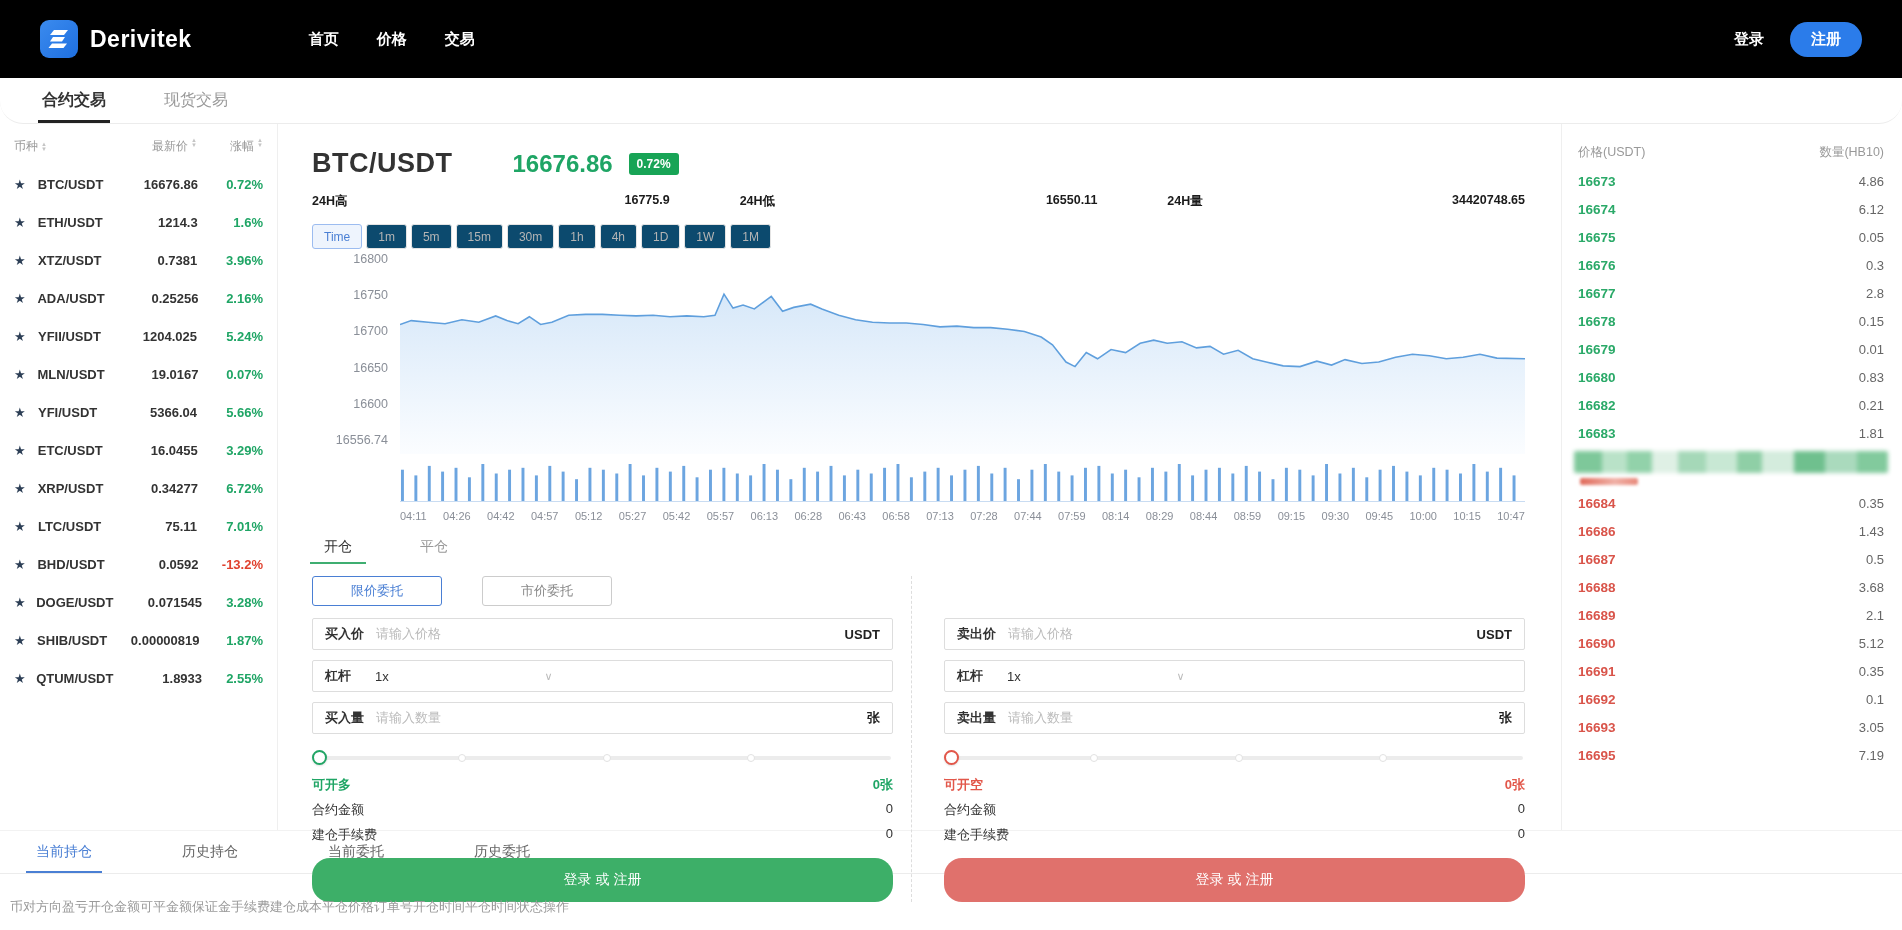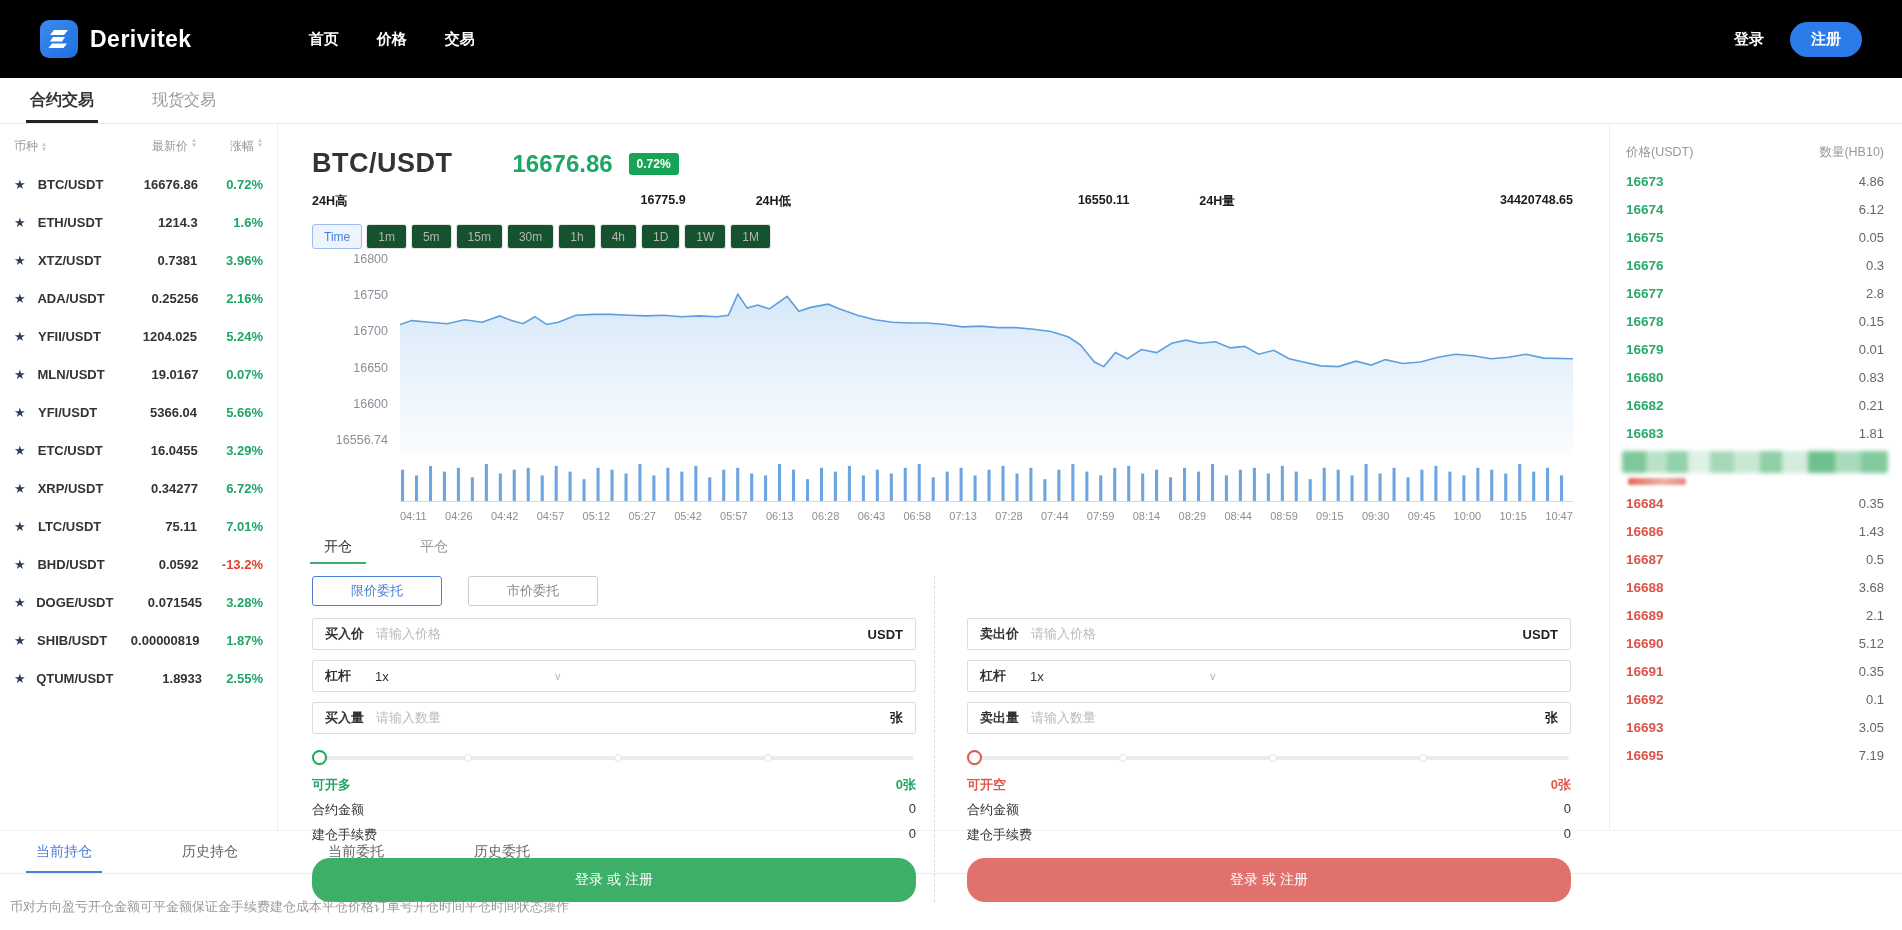--- a/index.html
+++ b/index.html
@@ -13,21 +13,21 @@
   .brand { color:#fff; font-size:23px; font-weight:bold; letter-spacing:.5px; }
   .nav-items { display:flex; margin-left:117px; gap:38px;text-align:center; }
   .nav-item { color:#fff; font-size:15px; font-weight:bold; cursor:pointer; }
   .nav-right { margin-left:auto; display:flex; align-items:center; gap:26px; }
   .login-link { color:#fff; font-size:15px; font-weight:bold; cursor:pointer; }
   .register-btn { background:#2b7cea; color:#fff; font-size:15px; font-weight:bold;
     border:none; border-radius:18px; height:35px; padding:0 21px; cursor:pointer; }
 
   
   .market-tabs { height:46px; border-bottom:1px solid #ececec; display:flex; align-items:flex-end;
-    padding-left:30px; gap:58px; background:#fff; }
+    padding-left:42px; gap:58px; background:#fff;border-radius:23px; }
   .mtab { font-size:16px; color:#999; padding-bottom:12px; position:relative; cursor:pointer; }
   .mtab.active { color:#333; font-weight:bold; }
   .mtab.active::after { content:""; position:absolute; left:-4px; right:-4px; bottom:0; height:3px; background:#222; }
 
   
   .layout { display:flex; height:706px; }
 
   
   .watchlist { width:278px; border-right:1px solid #efefef; padding-top:8px; }
   .wl-head { display:flex; align-items:center; padding:6px 14px 10px 14px; color:#999; font-size:12px; }
@@ -46,21 +46,21 @@
   .main { flex:1; padding:16px 36px 0 34px; min-width:0; }
   .title-row { display:flex; align-items:center; margin-top:8px; }
   .sym { font-size:27px; font-weight:bold; color:#333; letter-spacing:.5px; }
   .last { font-size:24px; font-weight:bold; color:#1fa565; margin-left:60px; }
   .badge { margin-left:16px; background:#18a456; color:#fff; font-size:12px; font-weight:bold;
     padding:4px 8px; border-radius:3px; }
   .stats-row { display:flex; margin-top:14px; }
   .stat { flex:1; display:flex; justify-content:space-between; font-size:12.5px; font-weight:bold; color:#1b1b1b; }
   .stat + .stat { margin-left:70px; }
   .intervals { display:flex; gap:4px; margin-top:14px; }
-  .ibtn { height:25px; padding:0 11px; font-size:12px; color:#b5b5b5; background:#14532d;
+  .ibtn { height:25px; padding:0 11px; font-size:12px; color:#b5b5b5; background:#0c4a6e;
     border:1px solid #e4e4e4; border-radius:3px; cursor:pointer; }
   .ibtn.active { color:#4a7fd4; border-color:#9cbcf0; background:#eef4fd; }
 
   .chart-wrap { display:flex; margin-top:10px; }
   .ylabels { width:88px; height:195px; display:flex; flex-direction:column; justify-content:space-between;
     align-items:flex-end; padding-right:12px; color:#8a8f98; font-size:12.5px; transform:translateY(-7px); }
   .plot { flex:1; }
   .vol-wrap { margin-left:88px; margin-top:6px; }
   .xlabels { margin-left:88px; display:flex; justify-content:space-between; color:#8a8f98;
     font-size:11px; margin-top:4px; }
@@ -68,21 +68,21 @@
   
   .trade { margin-top:10px; }
   .trade-tabs { display:flex; gap:52px; padding-left:4px; }
   .ttab { font-size:14px; color:#999; padding:6px 8px 8px 8px; position:relative; cursor:pointer; }
   .ttab.active { color:#333;text-align:right; }
   .ttab.active::after { content:""; position:absolute; left:-6px; right:-6px; bottom:0; height:2px; background:#3fae71; }
   .trade-cols { display:flex; margin-top:12px; }
   .tcol { width:604px; }
   .tcol.sell { margin-left:32px; padding-left:0; }
   .tdivider { width:0; border-left:1px dashed #ddd; margin-left:18px; }
-  .otype-row { display:flex; gap:26px; height:30px; margin-bottom:12px; }
+  .otype-row { display:flex; gap:40px; height:30px; margin-bottom:12px; }
   .otype { width:130px; border:1px solid #ccc; border-radius:3px; background:#fff; font-size:13px;
     color:#888; cursor:pointer; }
   .otype.active { border-color:#4a7fd4; color:#4a7fd4; }
   .tcol.sell .otype-spacer { height:30px; margin-bottom:12px; }
   .frow { height:32px; border:1px solid #ddd; border-radius:2px; display:flex; align-items:center;
     padding:0 12px; margin-bottom:10px; position:relative; background:#fff; }
   .frow .flabel { font-size:13px; font-weight:bold; color:#333; }
   .frow .fph { font-size:13px; color:#bbb; margin-left:12px; }
   .frow .fval { font-size:13px; color:#333; margin-left:24px; }
   .frow .funit { margin-left:auto; font-size:13px; font-weight:bold; color:#222; }
@@ -96,21 +96,21 @@
   .slider.red .thumb { border-color:#e2574a; }
   .irow { display:flex; justify-content:space-between; font-size:13px; margin-top:7px; color:#333; }
   .irow .ilabel { color:#333; }
   .irow.accent .ilabel, .irow.accent .ival { color:#1fa565; font-weight:bold; }
   .tcol.sell .irow.accent .ilabel, .tcol.sell .irow.accent .ival { color:#e2574a; }
   .submit { margin-top:14px; width:100%; height:44px; border:none; border-radius:18px;
     background:#3daf68; color:#fff; font-size:14px; cursor:pointer; }
   .submit.red { background:#e0716c; }
 
   
-  .orderbook { width:293px; border-left:1px solid #efefef; padding:20px 18px 0 16px; }
+  .orderbook { width:341px; border-left:1px solid #efefef; padding:20px 18px 0 16px; }
   .ob-head { display:flex; justify-content:space-between; color:#999; font-size:12.5px; margin-bottom:6px; }
   .ob-row { display:flex; justify-content:space-between; align-items:center; height:28px; cursor:pointer; }
   .ob-row .obp { font-size:13.5px; font-weight:bold; color:#2aa968; }
   .ob-row .obq { font-size:13px; color:#666; }
   .ob-rows.red .obp { color:#d9544a; }
   .ob-blur { height:22px; margin:4px -4px 2px -4px; border-radius:2px; filter:blur(2px);
     background:linear-gradient(90deg,#7ec89a 0 9%,#b9e2c8 9% 17%,#92d2aa 17% 25%,#dff0e5 25% 33%,#a5d8b8 33% 42%,#c8e8d4 42% 52%,#8fcfa6 52% 60%,#d4ecdd 60% 70%,#6fc08e 70% 80%,#aadabd 80% 90%,#82ca9d 90% 100%); }
   .ob-gap { height:12px; position:relative; margin-bottom:2px; }
   .ob-gap .red-chip { position:absolute; left:2px; top:3px; width:58px; height:7px; border-radius:2px;
     filter:blur(1.5px); background:linear-gradient(90deg,#e06a5a,#f0b0a6 60%,#e8897b); }

